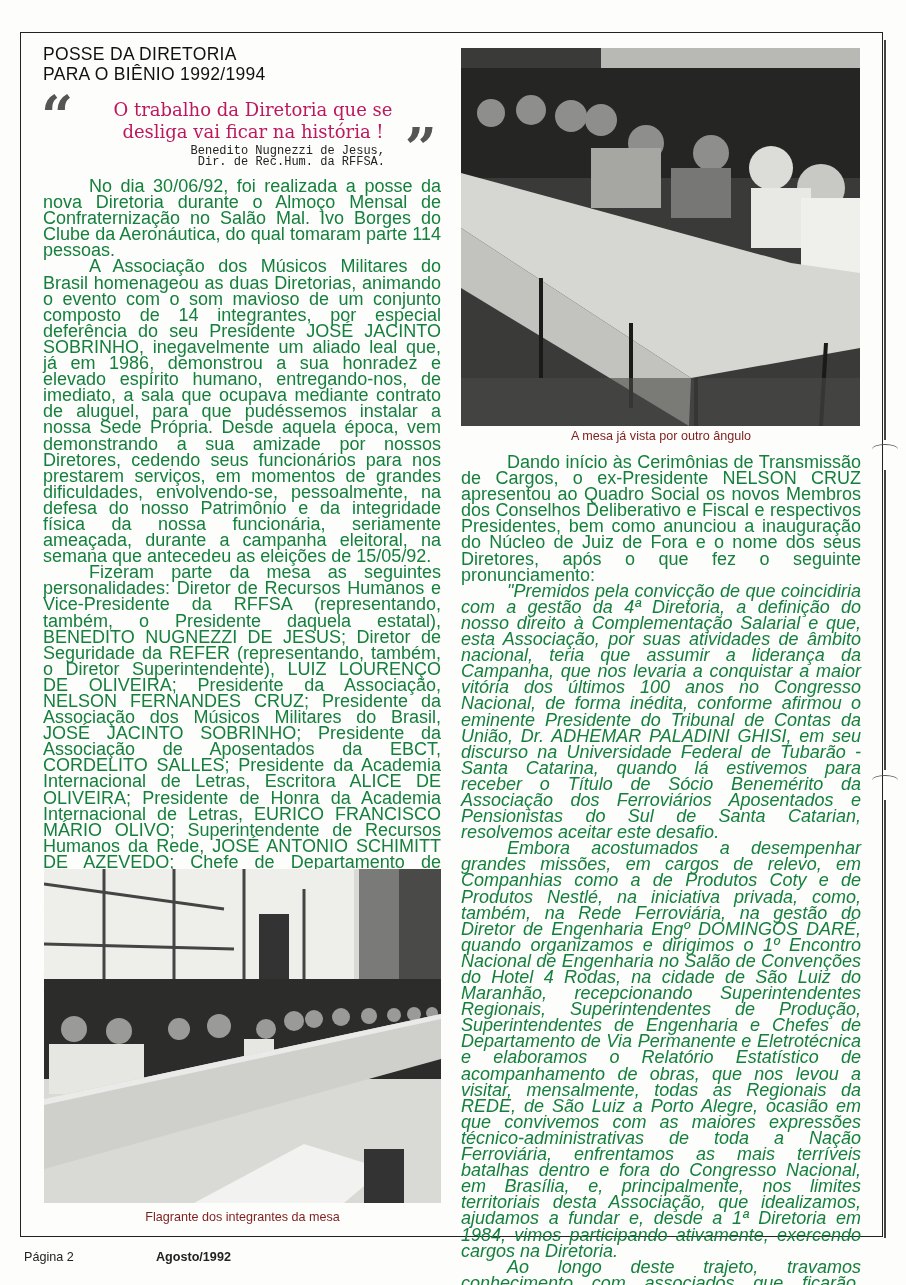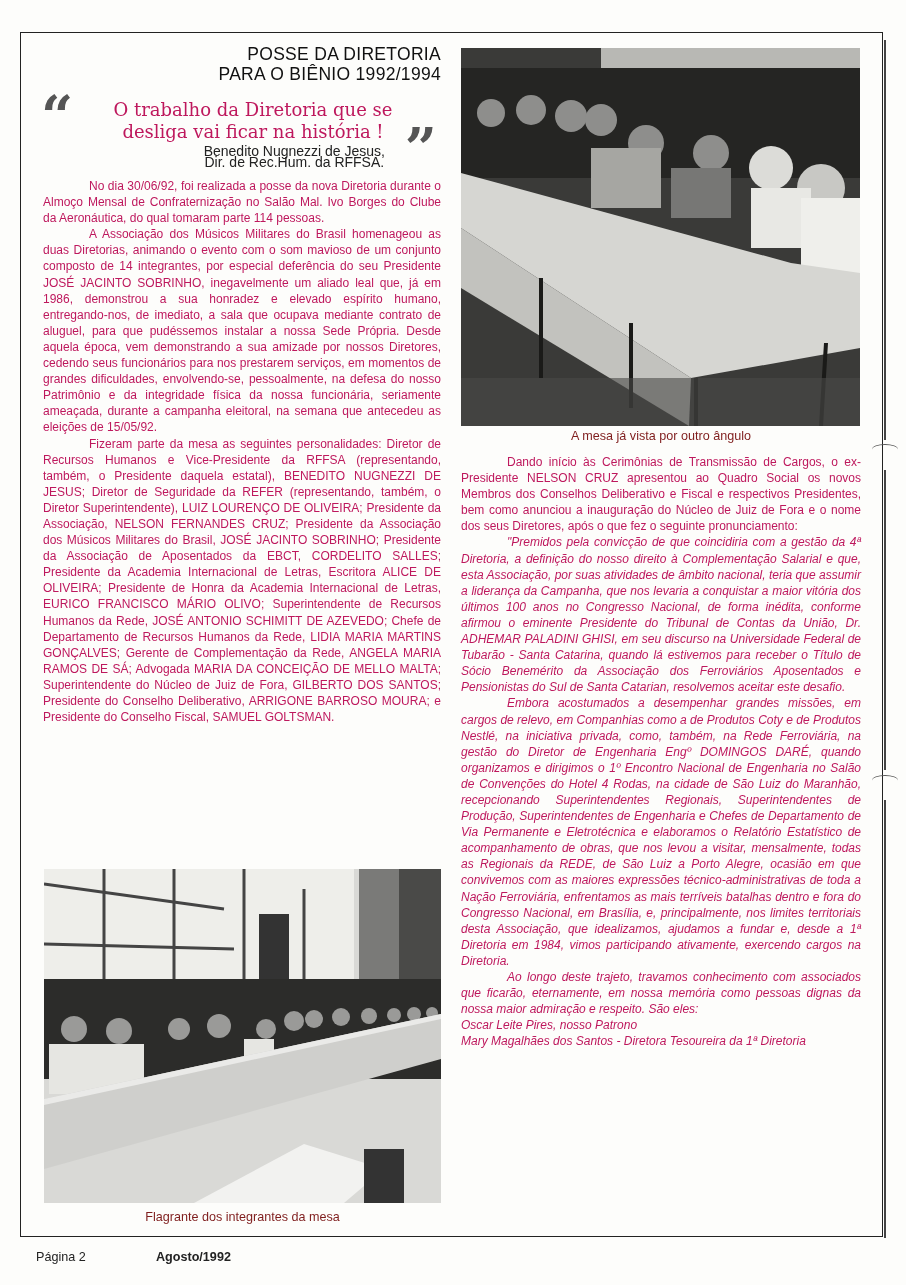--- a/index.html
+++ b/index.html
@@ -8,42 +8,42 @@
     font-family: "Liberation Sans", sans-serif; color: #1a1a1a;
   }
   .frame {
     position: absolute; left: 20px; top: 32px; width: 863px; height: 1205px;
     border: 1.5px solid #222; box-sizing: border-box;
   }
   .col-left { position: absolute; left: 43px; top: 44px; width: 398px; }
   .col-right { position: absolute; left: 461px; top: 48px; width: 400px; }
 
   .headline {
-    text-align: right; font-size: 17.5px; line-height: 20px; letter-spacing: 0.3px; margin: 0;
+    text-align: left; font-size: 17.5px; line-height: 20px; letter-spacing: 0.3px; margin: 0;
     font-weight: normal; color: #111;
   }
   .quote-block { position: relative; margin-top: 6px; height: 76px; }
   .quote-open {
     position: absolute; left: -2px; top: 2px; font-family: "DejaVu Serif", serif; font-size: 56px;
     line-height: 48px; color: #555; font-weight: bold;
   }
   .quote-close {
     position: absolute; right: 4px; top: 34px; font-family: "DejaVu Serif", serif; font-size: 56px;
     line-height: 48px; color: #555; font-weight: bold;
   }
   .quote-text {
     position: absolute; left: 40px; top: 9px; width: 340px;
     font-family: "DejaVu Serif", serif; font-size: 18px; line-height: 22px; text-align: center; color: #be185d;
   }
   .quote-attr {
-    position: absolute; right: 56px; top: 56px; font-size: 14px; line-height: 11px; text-align: center; color: #222;
+    position: absolute; right: 56px; top: 56px; font-size: 12px; line-height: 11px; text-align: right; color: #222; font-family: Liberation Mono, monospace;
   }
 
   .body-text {
-    font-size: 12px; line-height: 16.1px; text-align: justify; margin: 0; color: #be185d;
+    font-size: 18px; line-height: 16.1px; text-align: justify; margin: 0; color: #15803d;
   }
   .indent { text-indent: 46px; }
   .para { margin: 0; }
 
   .photo {
     position: relative; overflow: hidden; background: #6e6e6e;
   }
   .photo-left { position: absolute; left: 44px; top: 869px; width: 397px; height: 334px; }
   .photo-right { width: 399px; height: 378px; }
   .caption { text-align: center; font-size: 12.6px; line-height: 16px; margin-top: 2px; color: #7f1d1d; }
@@ -180,14 +180,14 @@
     <div class="italic" style="font-style:italic;">
       <p class="para indent">"Premidos pela convicção de que coincidiria com a gestão da 4ª Diretoria, a definição do nosso direito à Complementação Salarial e que, esta Associação, por suas atividades de âmbito nacional, teria que assumir a liderança da Campanha, que nos levaria a conquistar a maior vitória dos últimos 100 anos no Congresso Nacional, de forma inédita, conforme afirmou o eminente Presidente do Tribunal de Contas da União, Dr. ADHEMAR PALADINI GHISI, em seu discurso na Universidade Federal de Tubarão - Santa Catarina, quando lá estivemos para receber o Título de Sócio Benemérito da Associação dos Ferroviários Aposentados e Pensionistas do Sul de Santa Catarian, resolvemos aceitar este desafio.</p>
       <p class="para indent">Embora acostumados a desempenhar grandes missões, em cargos de relevo, em Companhias como a de Produtos Coty e de Produtos Nestlé, na iniciativa privada, como, também, na Rede Ferroviária, na gestão do Diretor de Engenharia Engº DOMINGOS DARÉ, quando organizamos e dirigimos o 1º Encontro Nacional de Engenharia no Salão de Convenções do Hotel 4 Rodas, na cidade de São Luiz do Maranhão, recepcionando Superintendentes Regionais, Superintendentes de Produção, Superintendentes de Engenharia e Chefes de Departamento de Via Permanente e Eletrotécnica e elaboramos o Relatório Estatístico de acompanhamento de obras, que nos levou a visitar, mensalmente, todas as Regionais da REDE, de São Luiz a Porto Alegre, ocasião em que convivemos com as maiores expressões técnico-administrativas de toda a Nação Ferroviária, enfrentamos as mais terríveis batalhas dentro e fora do Congresso Nacional, em Brasília, e, principalmente, nos limites territoriais desta Associação, que idealizamos, ajudamos a fundar e, desde a 1ª Diretoria em 1984, vimos participando ativamente, exercendo cargos na Diretoria.</p>
       <p class="para indent">Ao longo deste trajeto, travamos conhecimento com associados que ficarão, eternamente, em nossa memória como pessoas dignas da nossa maior admiração e respeito.  São eles:</p>
       <p class="para" style="text-align:left;">Oscar Leite Pires, nosso Patrono</p>
       <p class="para">Mary Magalhães dos Santos - Diretora Tesoureira da 1ª Diretoria</p>
     </div>
   </div>
 </div>
 
-<div class="footer" style="left:36px;text-align:center;">Página 2</div>
+<div class="footer" style="left:24px;text-align:center;">Página 2</div>
 <div class="footer" style="left:156px;font-weight:bold;">Agosto/1992</div>
 
 </body></html>

